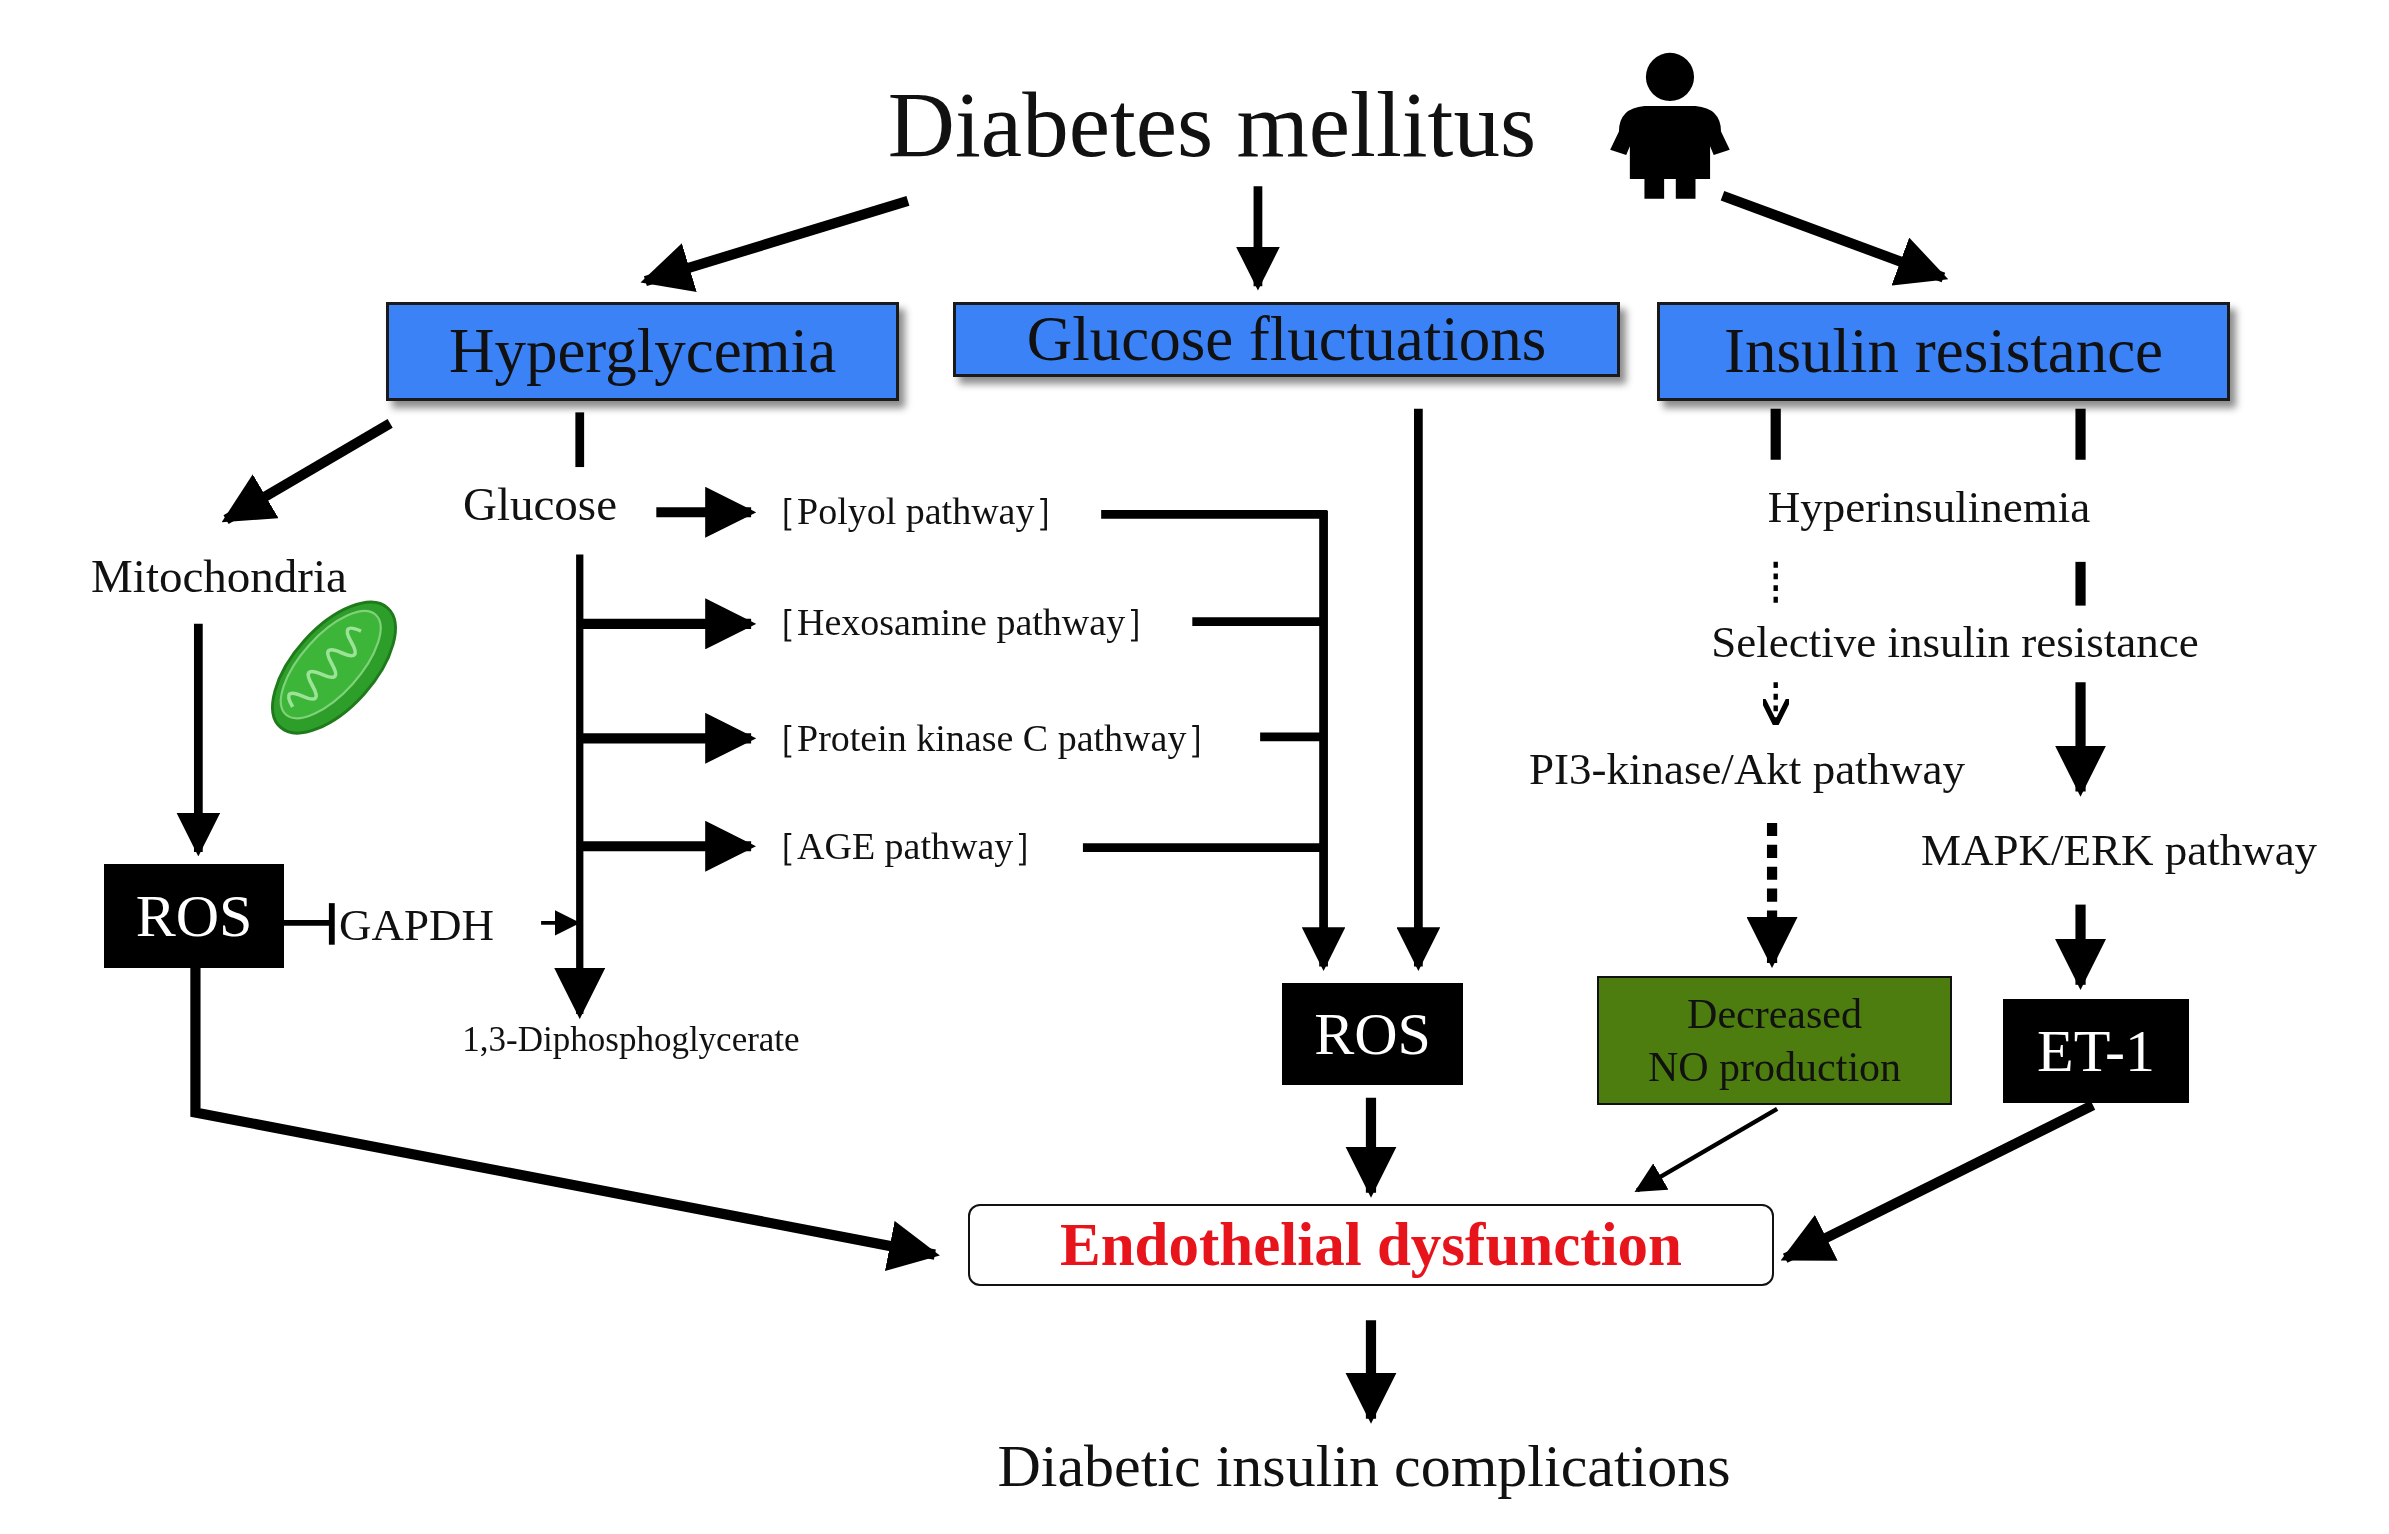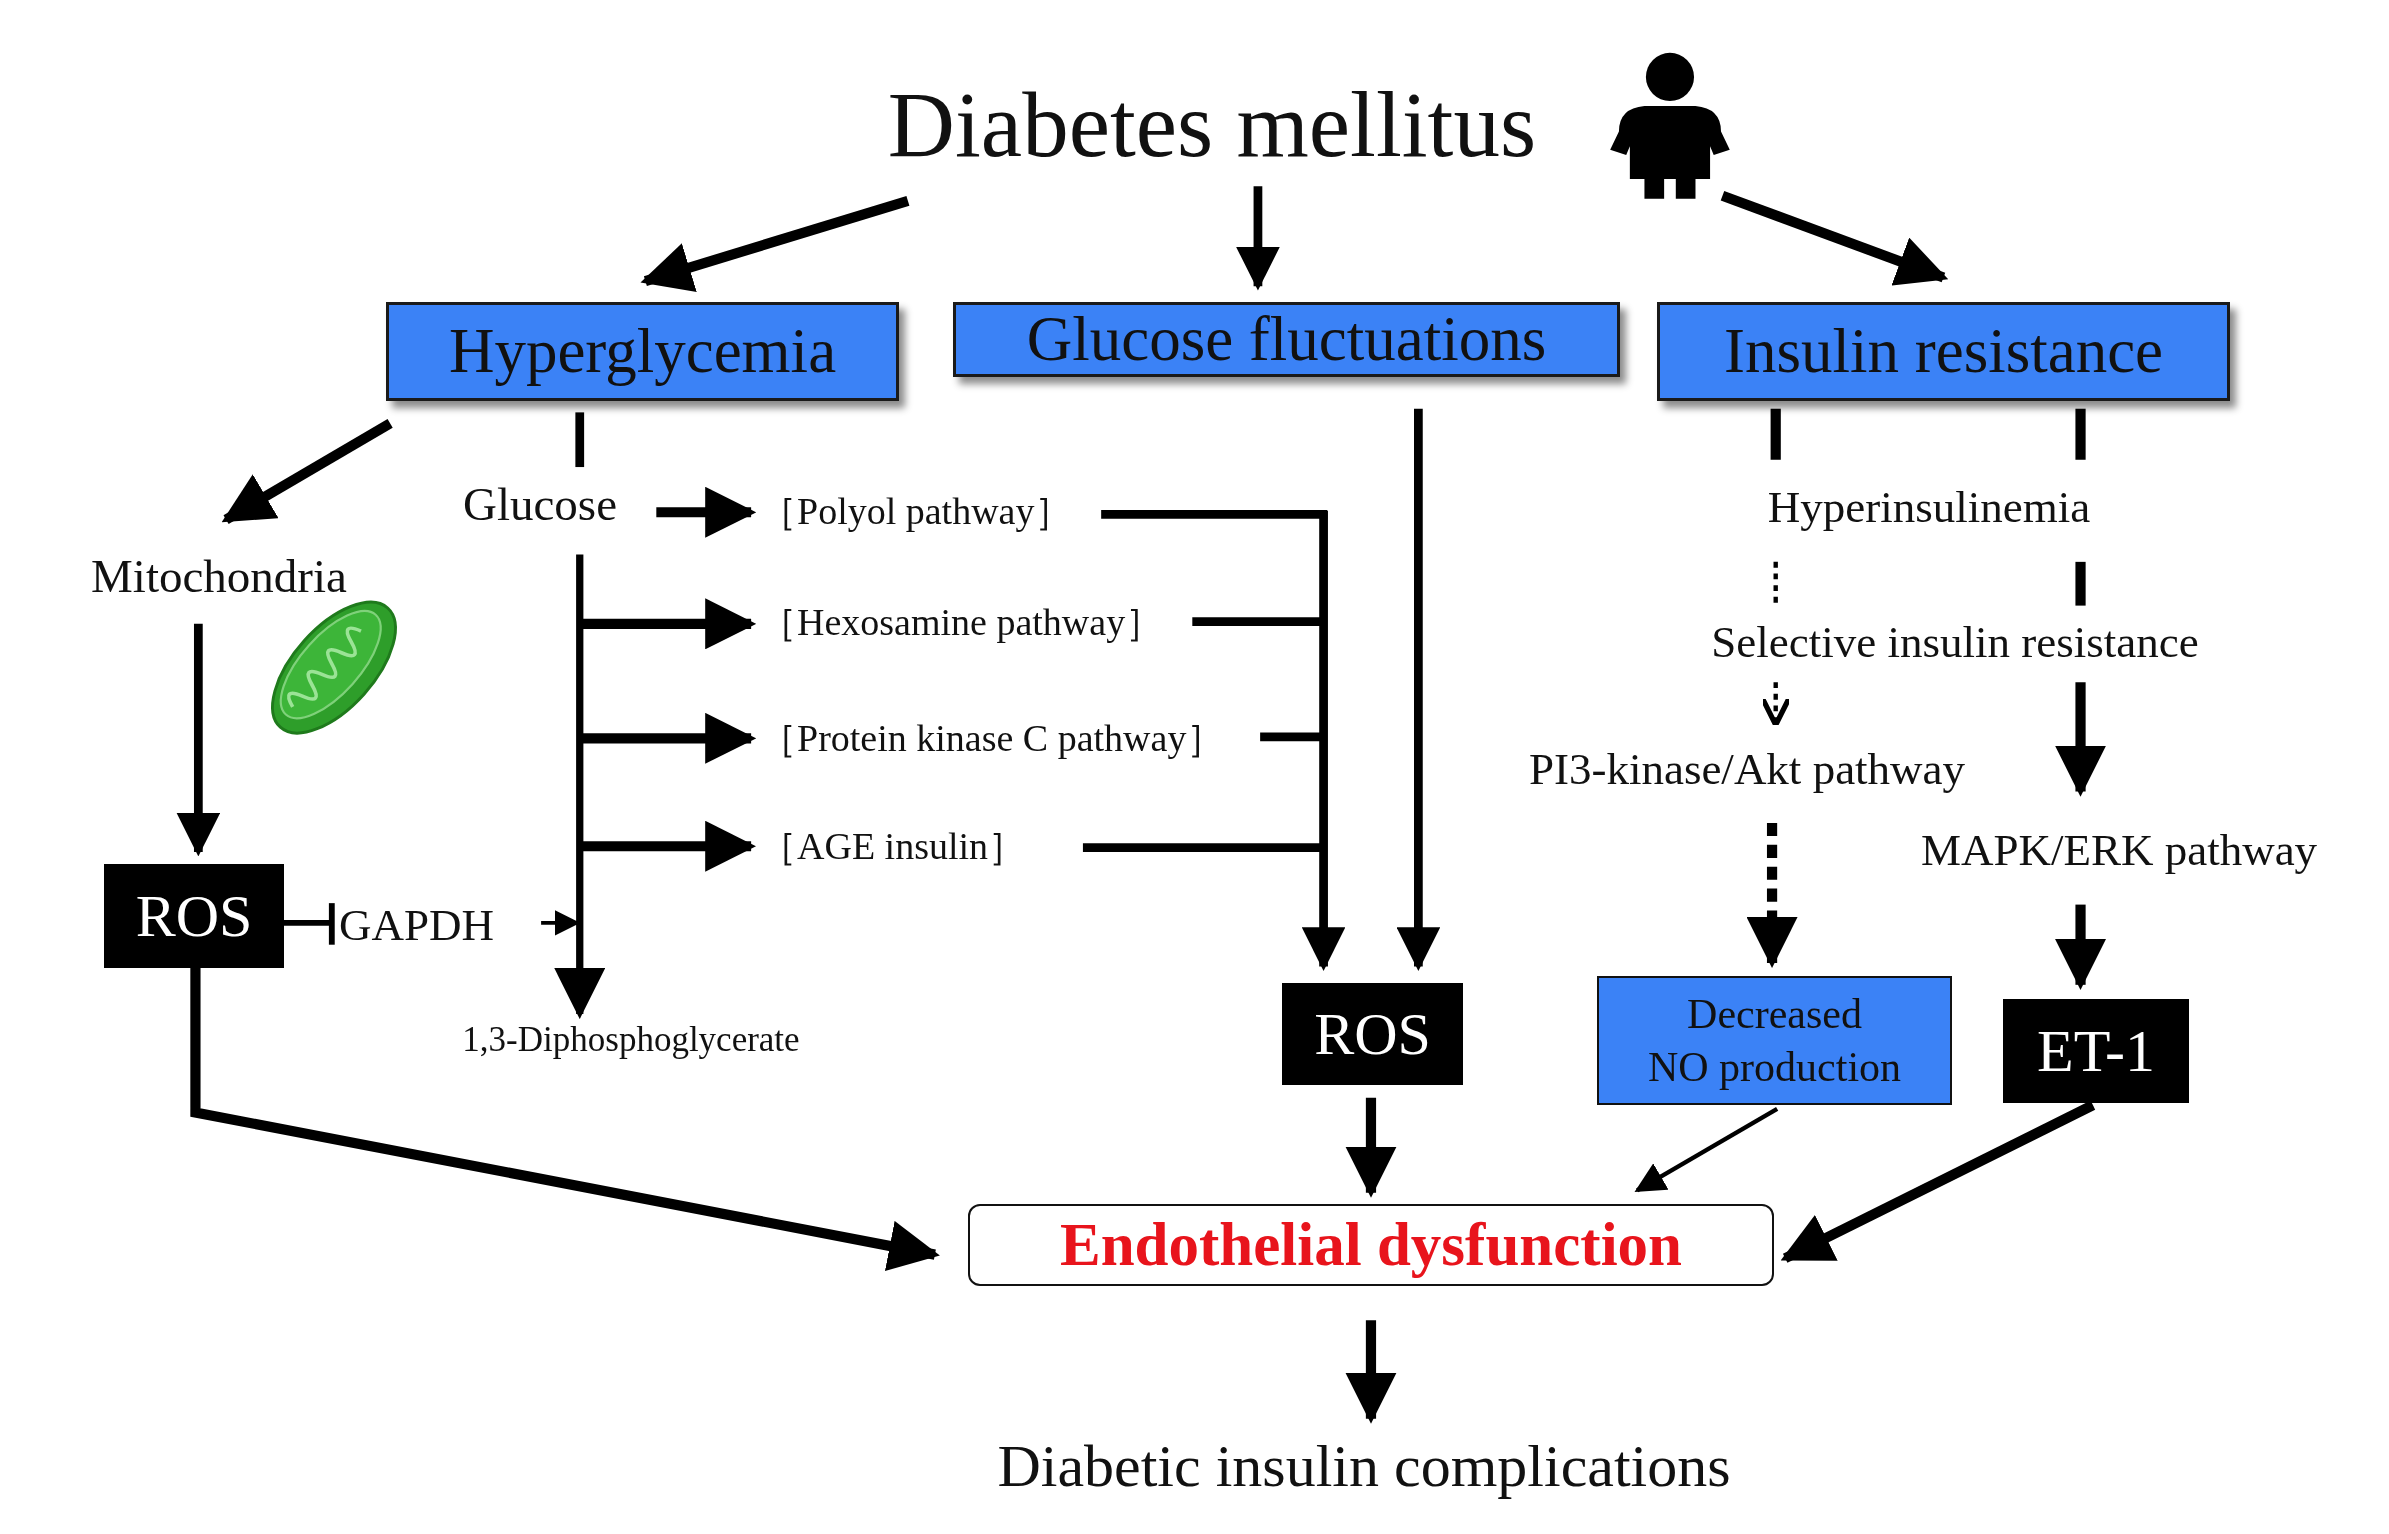--- a/index.html
+++ b/index.html
@@ -7,21 +7,21 @@
            font-family:"Liberation Serif","DejaVu Serif",serif; color:#111; }
   #wires { position:absolute; left:0; top:0; width:2389px; height:1535px; }
   .txt { position:absolute; white-space:nowrap; line-height:1; transform:translate(-50%,-50%); }
   .ltxt { position:absolute; white-space:nowrap; line-height:1; transform:translateY(-50%); }
   .title { font-size:93px; }
   .orange { position:absolute; background:#3b82f6; border:3.6px solid #1a1a1a; box-sizing:border-box;
             box-shadow:5.8px 7.3px 7.3px rgba(0,0,0,0.45); display:flex; align-items:center; justify-content:center;
             font-size:63px; }
   .blackbox { position:absolute; background:#000; color:#fff; display:flex; align-items:center; justify-content:center;
               font-size:60px; }
-  .whitebox { position:absolute; background:#3b82f6; border:2.9px solid #111; box-sizing:border-box; display:flex;
+  .whitebox { position:absolute; background:#4d7c0f; border:2.9px solid #111; box-sizing:border-box; display:flex;
               flex-direction:column; align-items:center; justify-content:center; font-size:42px; line-height:1.25; }
   .endo { position:absolute; background:#fff; border:2.9px solid #111; box-sizing:border-box; display:flex;
           align-items:center; justify-content:center; font-size:61px; font-weight:bold; color:#E8141C; }
   .mid { font-size:47px; }
   .small { font-size:38px; }
   .med { font-size:45px; }
   .big { font-size:60px; }
 </style>
 </head>
 <body>
@@ -97,21 +97,21 @@
 
   <div class="orange" style="left:386px; top:302px; width:513px; height:99px;">Hyperglycemia</div>
   <div class="orange" style="left:953px; top:302px; width:667px; height:75px;">Glucose fluctuations</div>
   <div class="orange" style="left:1657px; top:302px; width:573px; height:99px;">Insulin resistance</div>
 
   <div class="txt mid" style="left:219px; top:576px;">Mitochondria</div>
   <div class="txt mid" style="left:540px; top:504px;">Glucose</div>
   <div class="ltxt small" style="left:759px; top:511px;">［Polyol pathway］</div>
   <div class="ltxt small" style="left:759px; top:622px;">［Hexosamine pathway］</div>
   <div class="ltxt small" style="left:759px; top:738px;">［Protein kinase C pathway］</div>
-  <div class="ltxt small" style="left:759px; top:846px;">［AGE insulin］</div>
+  <div class="ltxt small" style="left:759px; top:846px;">［AGE pathway］</div>
 
   <div class="blackbox" style="left:104px; top:864px; width:180px; height:104px;">ROS</div>
   <div class="ltxt med" style="left:339px; top:925px;">GAPDH</div>
   <div class="txt small" style="left:631px; top:1039px; font-size:35px;">1,3-Diphosphoglycerate</div>
 
   <div class="blackbox" style="left:1282px; top:983px; width:181px; height:102px;">ROS</div>
 
   <div class="txt med" style="left:1929px; top:507px;">Hyperinsulinemia</div>
   <div class="txt med" style="left:1955px; top:642px;">Selective insulin resistance</div>
   <div class="txt med" style="left:1747px; top:769px;">PI3-kinase/Akt pathway</div>

